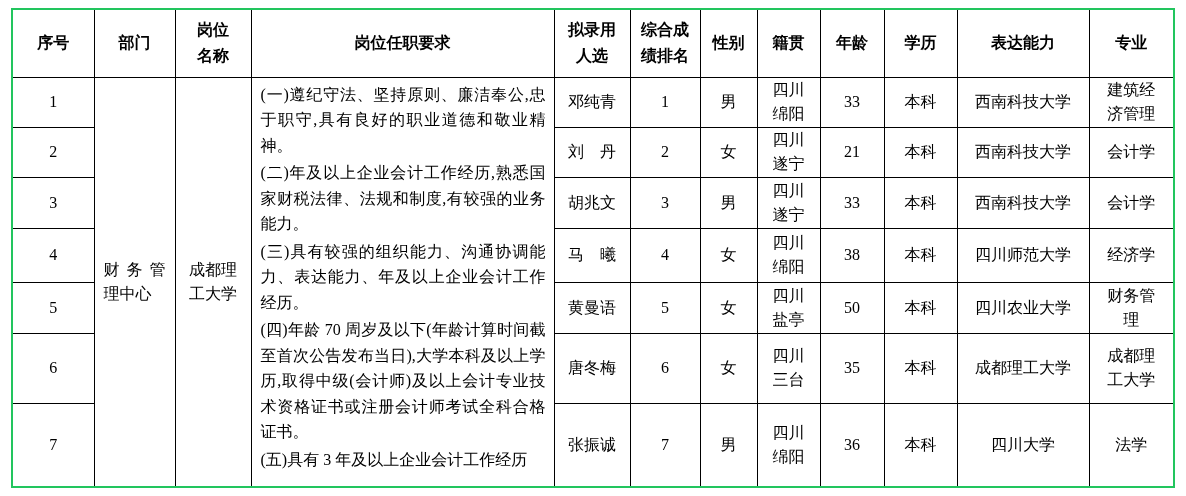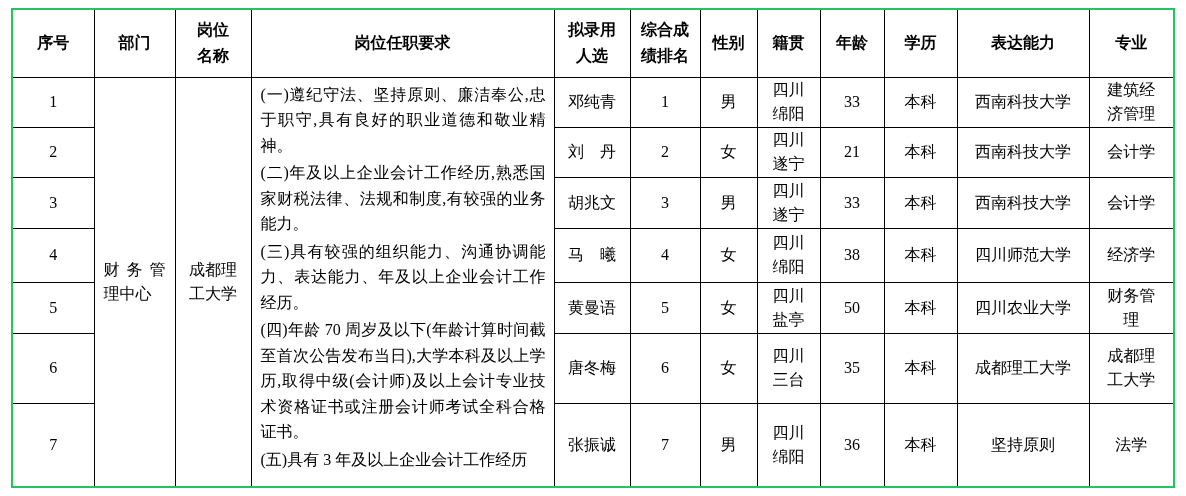--- a/index.html
+++ b/index.html
@@ -185,18 +185,18 @@
         <td class="c"><span class="w3">成都理工大学</span></td>
       </tr>
       <tr class="r7">
         <td class="c">7</td>
         <td class="c">张振诚</td>
         <td class="c">7</td>
         <td class="c">男</td>
         <td class="c"><span class="w2">四川绵阳</span></td>
         <td class="c">36</td>
         <td class="c">本科</td>
-        <td class="c">坚持原则</td>
+        <td class="c">四川大学</td>
         <td class="c"><span class="w3">法学</span></td>
       </tr>
     </tbody>
   </table>
 </div>
 
 </body></html>

